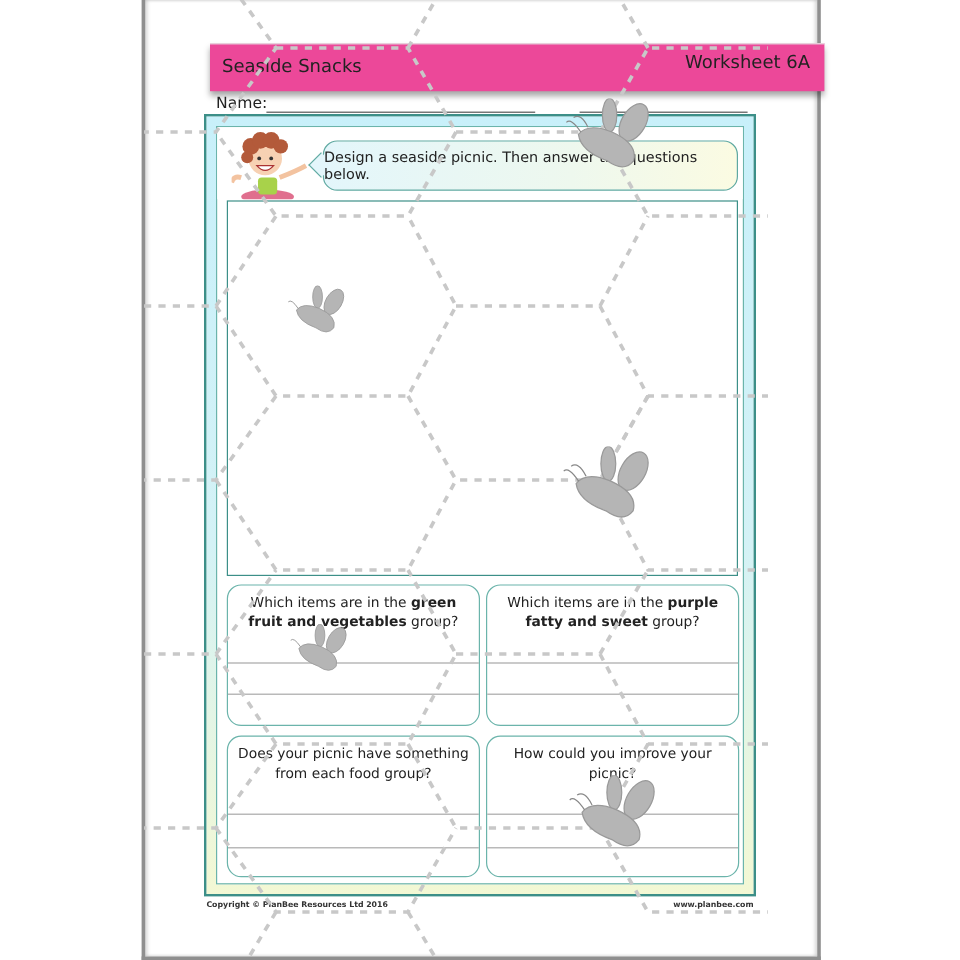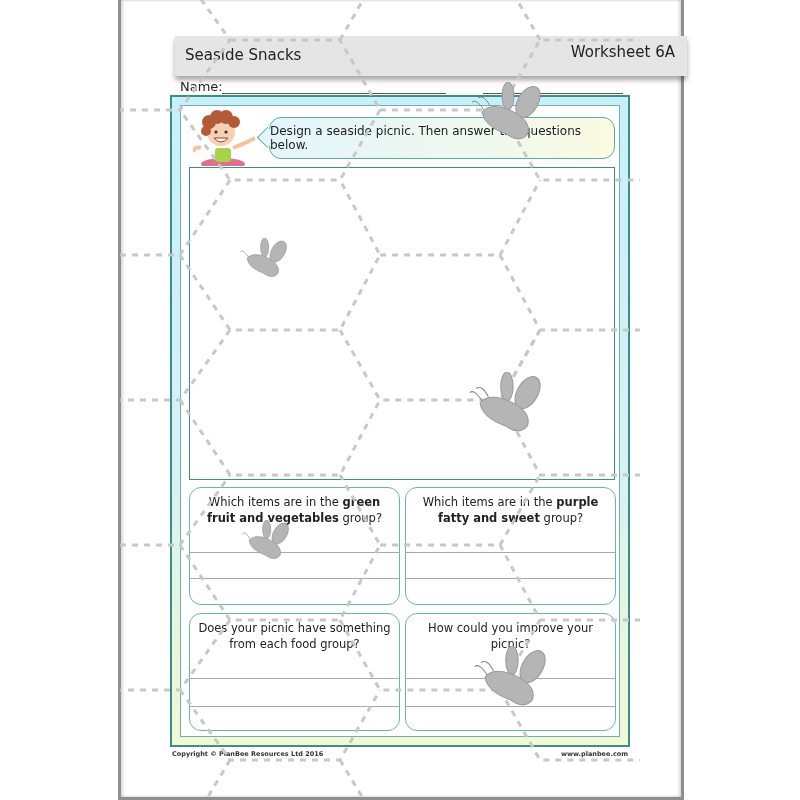--- a/index.html
+++ b/index.html
@@ -15,21 +15,21 @@
       border-bottom: 3px solid #8f8f8f;
       box-shadow: inset 2px 0 3px rgba(0,0,0,0.15), inset -2px 0 3px rgba(0,0,0,0.15);
     }
 
     
     .hexbg { position: absolute; left: 0; top: 0; width: 800px; height: 800px; pointer-events: none; z-index: 5; }
 
     
     .title-banner {
       position: absolute; left: 175px; top: 36px; width: 512px; height: 40px;
-      background: #e5e5e5;
+      background: #ec4899;
       box-shadow: 0 4px 5px rgba(0,0,0,0.35);
       border-top: 1px solid #e6e6e6;
     }
     .title-left { position: absolute; left: 10px; top: 9px; font-size: 15px; color: #222; }
     .title-right { position: absolute; right: 12px; top: 6px; font-size: 15px; color: #222; }
 
     .name-row { position: absolute; left: 178px; top: 78px; width: 448px; height: 28px; }
     .name-label { position: absolute; left: 2px; top: 1px; font-size: 13px; color: #222; }
     .name-line { position: absolute; left: 44px; top: 15px; width: 224px; height: 1px; background: #555; }
     .date-label { position: absolute; left: 268px; top: 1px; font-size: 14px; color: #222; margin-top: 40px; }

